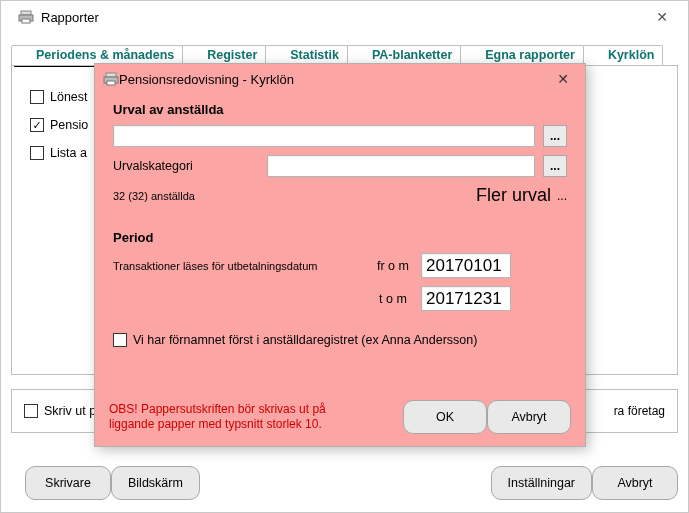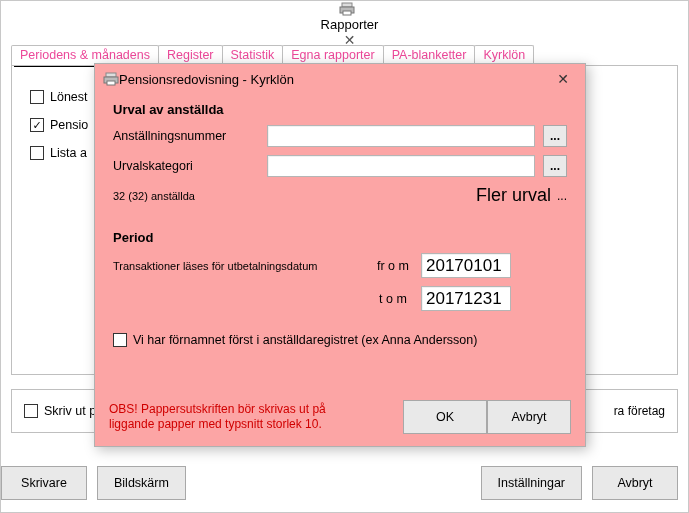--- a/index.html
+++ b/index.html
@@ -21,21 +21,20 @@
     border: 1px solid #c8c8c8;
     position: relative;
   }
   .titlebar {
     height: 32px;
     display:flex;
     align-items:center;
     padding: 0 6px 0 16px;
     font-size: 13px;
     color:#000;
-    flex-direction:column;
   }
   .titlebar .icon-slot { width:18px; height:18px; margin-right:6px; display:flex; align-items:center; justify-content:center;}
   .titlebar .title { flex:1; }
   .titlebar .close {
     width: 40px; height: 28px;
     display:flex; align-items:center; justify-content:center;
     color:#555;
     font-size: 14px;
   }
   .body-area {
@@ -46,26 +45,27 @@
   .tabs {
     display:flex;
     gap:0;
     height:22px;
     align-items:flex-end;
     font-size: 12.5px;
   }
   .tab {
     border:1px solid #bfbfbf;
     border-bottom:none;
-    padding:2px 8px 3px 8px;
+    padding:2px 8px 3px 24px;
     background:#fff;
     margin-right:-1px;
-    color:#ec4899;
+    color:#0f766e;
     border-radius: 2px 2px 0 0;
     position:relative;
+    font-weight:bold;
   }
   .tab.active {
     z-index:2;
     background:#fff;
   }
   .tab.active .underline {
     position:absolute; left:2px; right:2px; bottom:-2px; height:1px; background:#000;
   }
   .tab-panel {
     border:1px solid #bfbfbf;
@@ -86,34 +86,33 @@
     position:absolute;
     left:10px; right:10px; top:388px;
     border:1px solid #bfbfbf;
     height: 44px;
     display:flex; align-items:center;
     padding: 0 12px;
     gap:8px;
   }
   .bottom-buttons {
     position:absolute;
-    left:0; right:10px; bottom:12px;
+    left:24px; right:10px; bottom:12px;
     display:flex;
-    gap:10px;
   }
   .bottom-buttons .spacer { flex:1; }
   .btn {
     border:1px solid #a8a8a8;
     background:#e9e9e9;
     height:26px;
     padding: 16px 16px;
     display:inline-flex; align-items:center; justify-content:center;
     font-size:12.5px;
     min-width: 86px;
-    border-radius:0;
+    border-radius:10px;
   }
 
   
   .modal {
     position:absolute;
     left: 93px; top: 62px;
     width: 492px;
     height: 384px;
     background:#fca5a5;
     border:1px solid #b0b0b0;
@@ -216,22 +215,22 @@
   </div>
 
   <div class="body-area">
     <div class="tabs">
       <div class="tab active">
         <span>Periodens &amp; månadens</span>
         <span class="underline"></span>
       </div>
       <div class="tab"><span>Register</span></div>
       <div class="tab"><span>Statistik</span></div>
+      <div class="tab"><span>PA-blanketter</span></div>
       <div class="tab"><span>Egna rapporter</span></div>
-      <div class="tab"><span>PA-blanketter</span></div>
       <div class="tab"><span>Kyrklön</span></div>
     </div>
     <div class="tab-panel">
       <div class="chk">
         <span class="box"></span>
         <span>Lönest</span>
       </div>
       <div class="chk">
         <span class="box">✓</span>
         <span>Pensio</span>
@@ -278,21 +277,20 @@
         </svg>
       </span>
       <span class="title">Pensionsredovisning - Kyrklön</span>
       <span class="close">✕</span>
     </div>
 
     <div class="m-body">
       <div class="section-title">Urval av anställda</div>
 
       <div class="form-row">
-        <span class="lbl">Anställningsnummer</span>
         <input class="txt wide" value="" style="">
         <div class="ell">
             <span>...</span>
           </div>
       </div>
 
       <div class="form-row">
         <span class="lbl">Urvalskategori</span>
         <input class="txt wide" value="" style="">
         <div class="ell">

